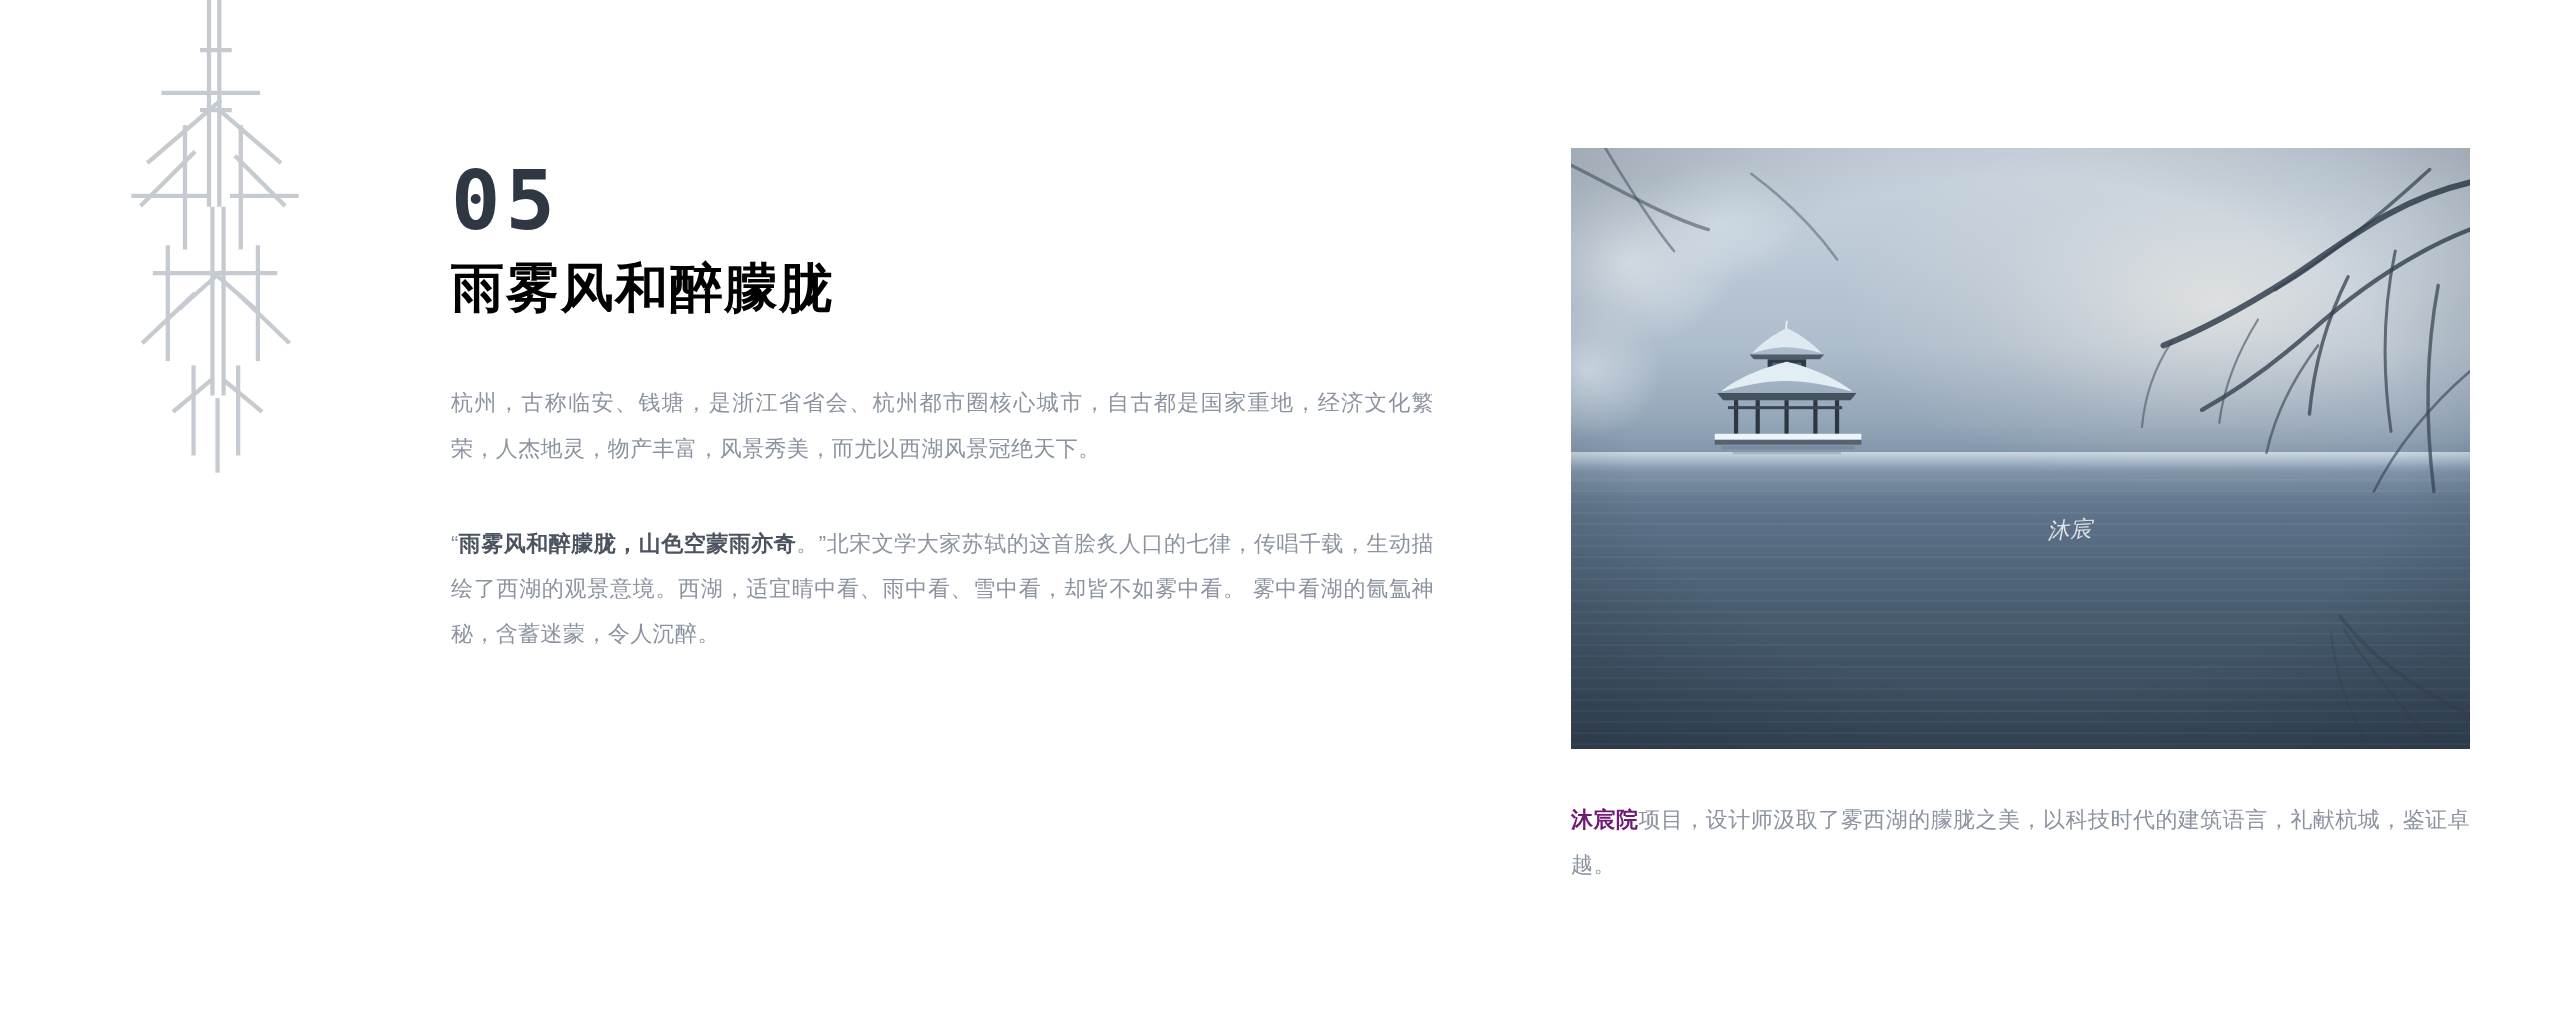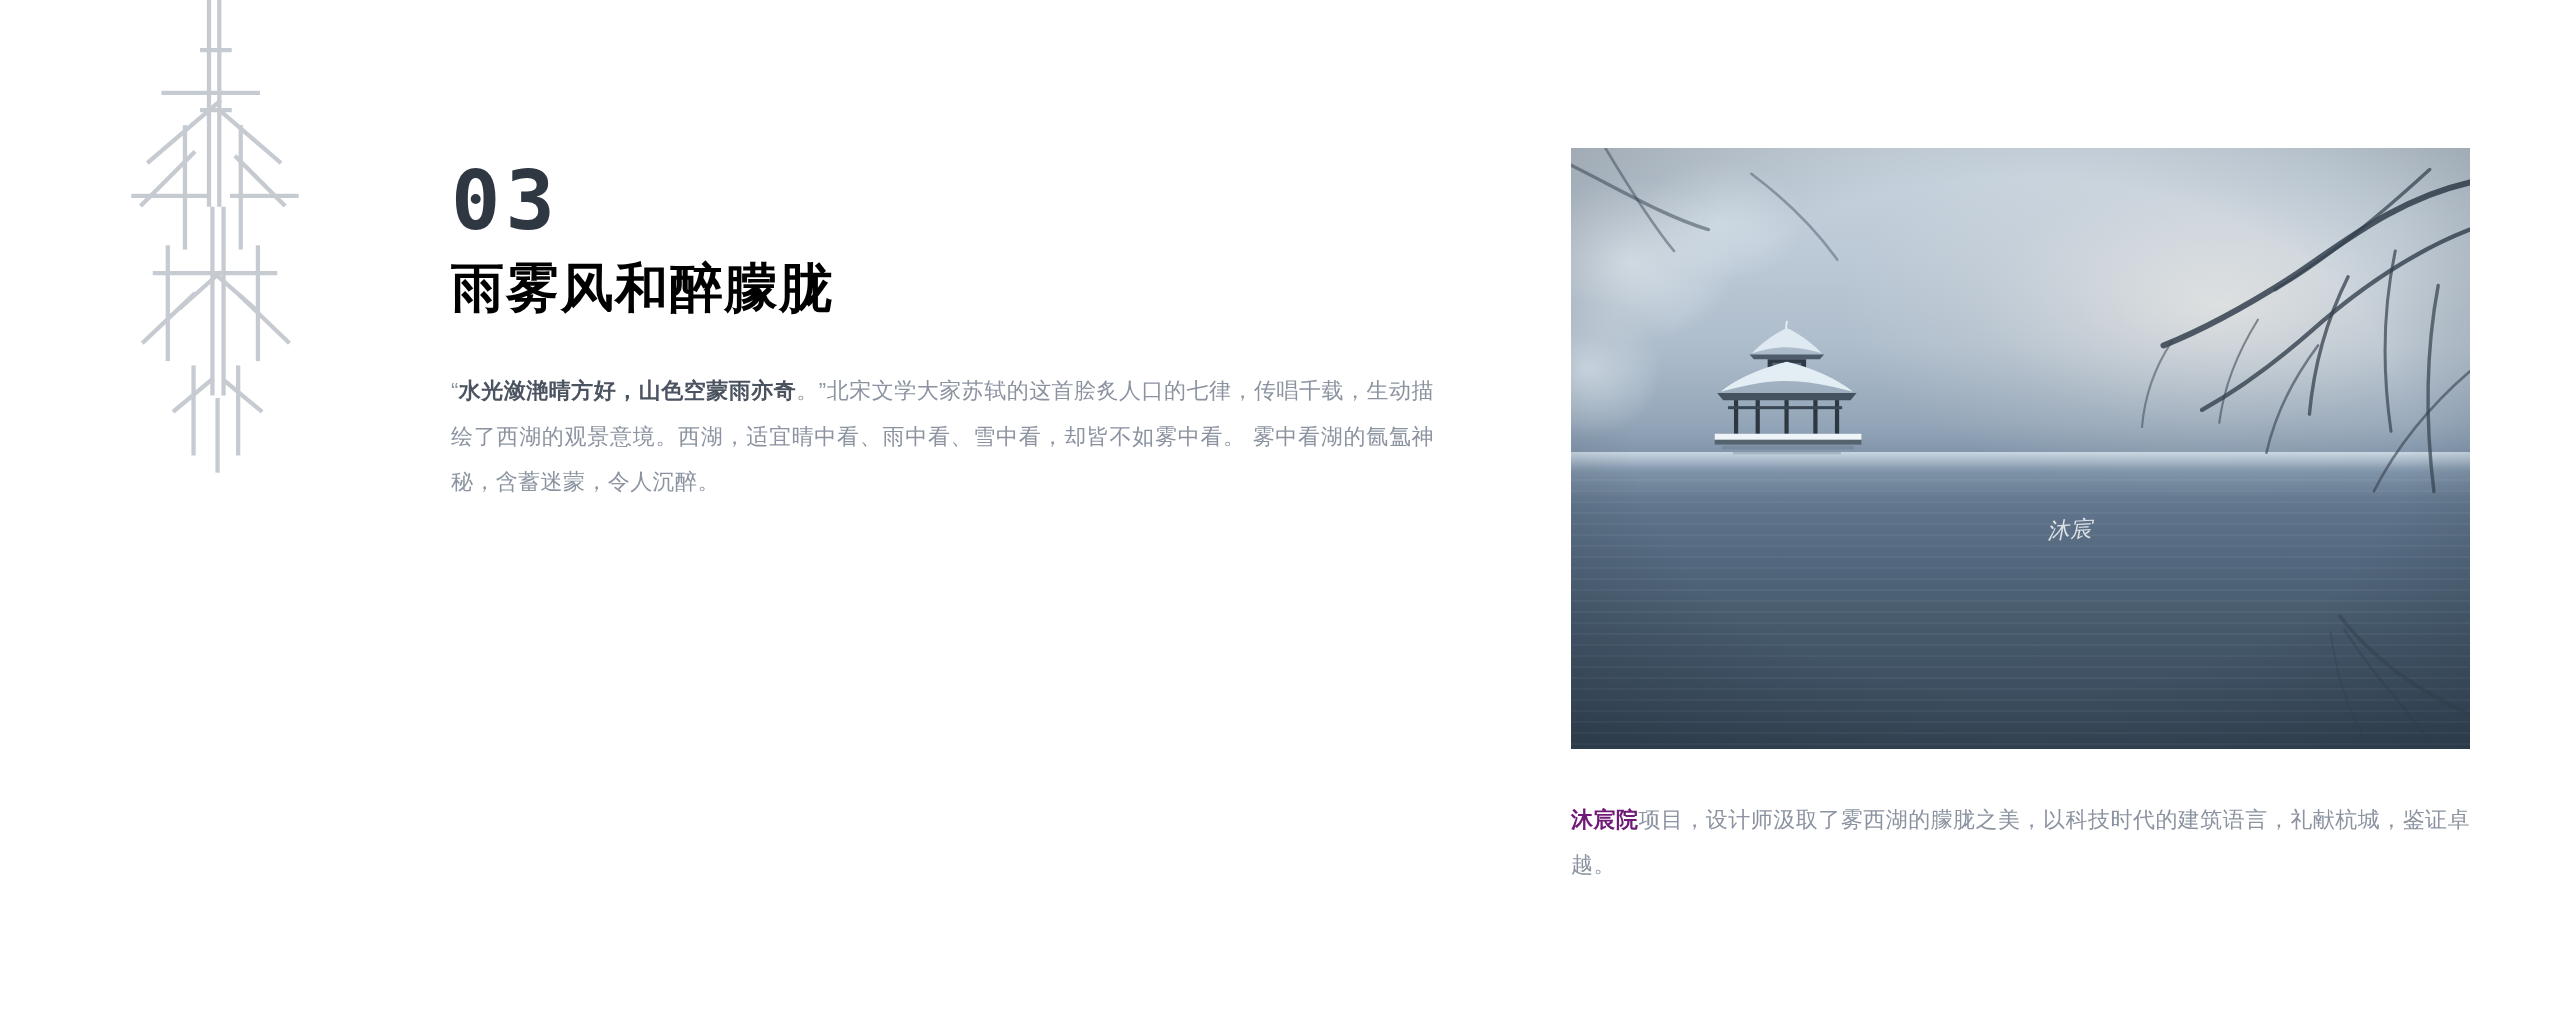--- a/index.html
+++ b/index.html
@@ -260,27 +260,28 @@
         <line x1="182" y1="440" x2="182" y2="540"></line>
         <line x1="158" y1="478" x2="158" y2="560"></line>
         <line x1="108" y1="490" x2="150" y2="455"></line>
         <line x1="208" y1="490" x2="168" y2="457"></line>
       </g>
     </svg>
   </div>
 
   <div class="left-col">
 
-    <div class="section-number">03</div>
+    <div class="section-number">05</div>
 
     <h1 class="section-title">雨雾风和醉朦胧</h1>
 
+    <p class="paragraph para-1">杭州，古称临安、钱塘，是浙江省省会、杭州都市圈核心城市，自古都是国家重地，经济文化繁荣，人杰地灵，物产丰富，风景秀美，而尤以西湖风景冠绝天下。</p>
 
     <p class="paragraph para-2">
-      <span class="quote-mark">“</span><span class="quote-strong">水光潋滟晴方好，山色空蒙雨亦奇</span><span class="quote-mark">。”</span><span>北宋文学大家苏轼的这首脍炙人口的七律，传唱千载，生动描绘了西湖的观景意境。西湖，适宜晴中看、雨中看、雪中看，却皆不如雾中看。 雾中看湖的氤氲神秘，含蓄迷蒙，令人沉醉。</span>
+      <span class="quote-mark">“</span><span class="quote-strong">雨雾风和醉朦胧，山色空蒙雨亦奇</span><span class="quote-mark">。”</span><span>北宋文学大家苏轼的这首脍炙人口的七律，传唱千载，生动描绘了西湖的观景意境。西湖，适宜晴中看、雨中看、雪中看，却皆不如雾中看。 雾中看湖的氤氲神秘，含蓄迷蒙，令人沉醉。</span>
     </p>
 
   </div>
 
   <div class="right-col">
 
     <div class="photo-frame">
       <div class="photo-sky"></div>
       <div class="far-shore"></div>
       <div class="photo-water"></div>

